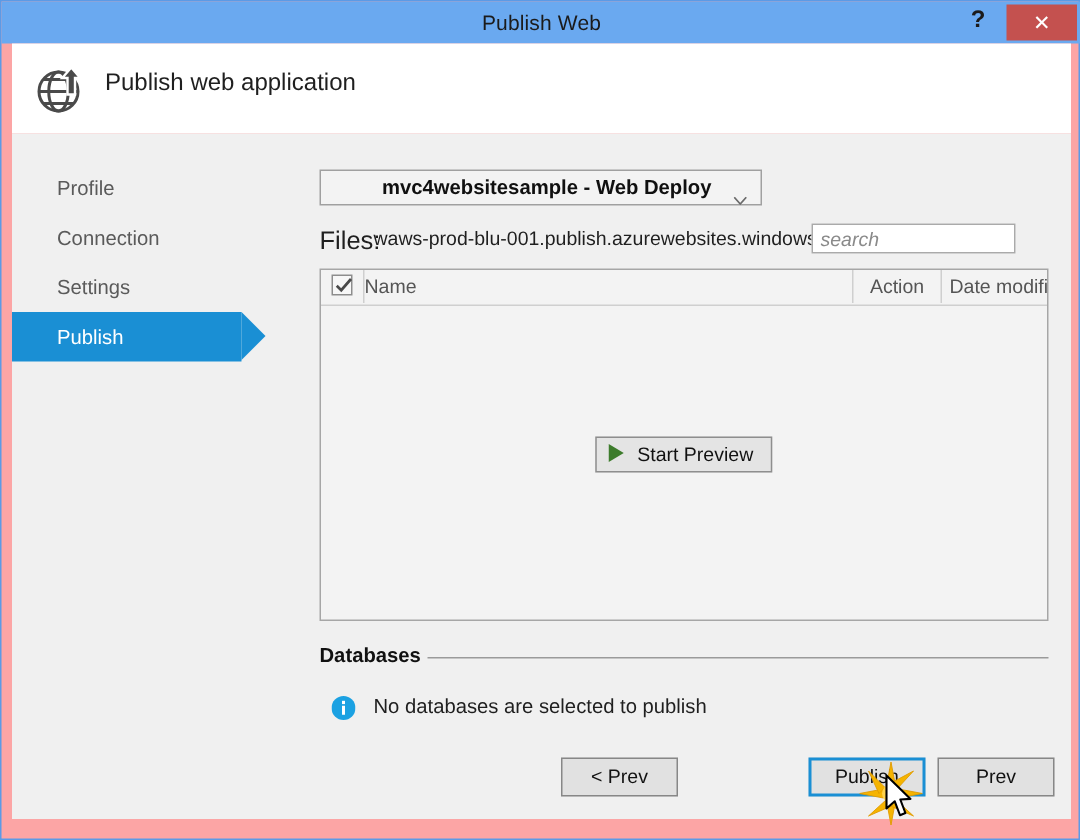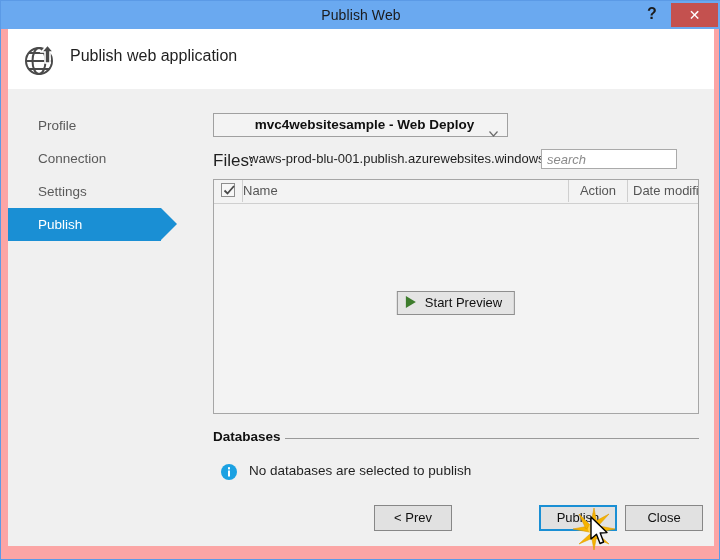--- a/index.html
+++ b/index.html
@@ -448,21 +448,21 @@
           </span>
           <span class="db-msg-text">No databases are selected to publish</span>
         </div>
       </div>
 
     </div>
 
     <div class="footer">
       <div class="btn btn-prev">&lt; Prev</div>
       <div class="btn btn-publish focused">Publish</div>
-      <div class="btn btn-close">Close</div>
+      <div class="btn btn-close">Prev</div>
     </div>
 
   </div>
 
   <div class="click-burst">
     <svg width="42" height="42" viewBox="0 0 42 42">
       <g fill="#f5b400" stroke="#e09b00" stroke-width="0.6">
         <polygon points="21,0 24,16 18,16"></polygon>
         <polygon points="42,21 26,24 26,18"></polygon>
         <polygon points="21,42 18,26 24,26"></polygon>

